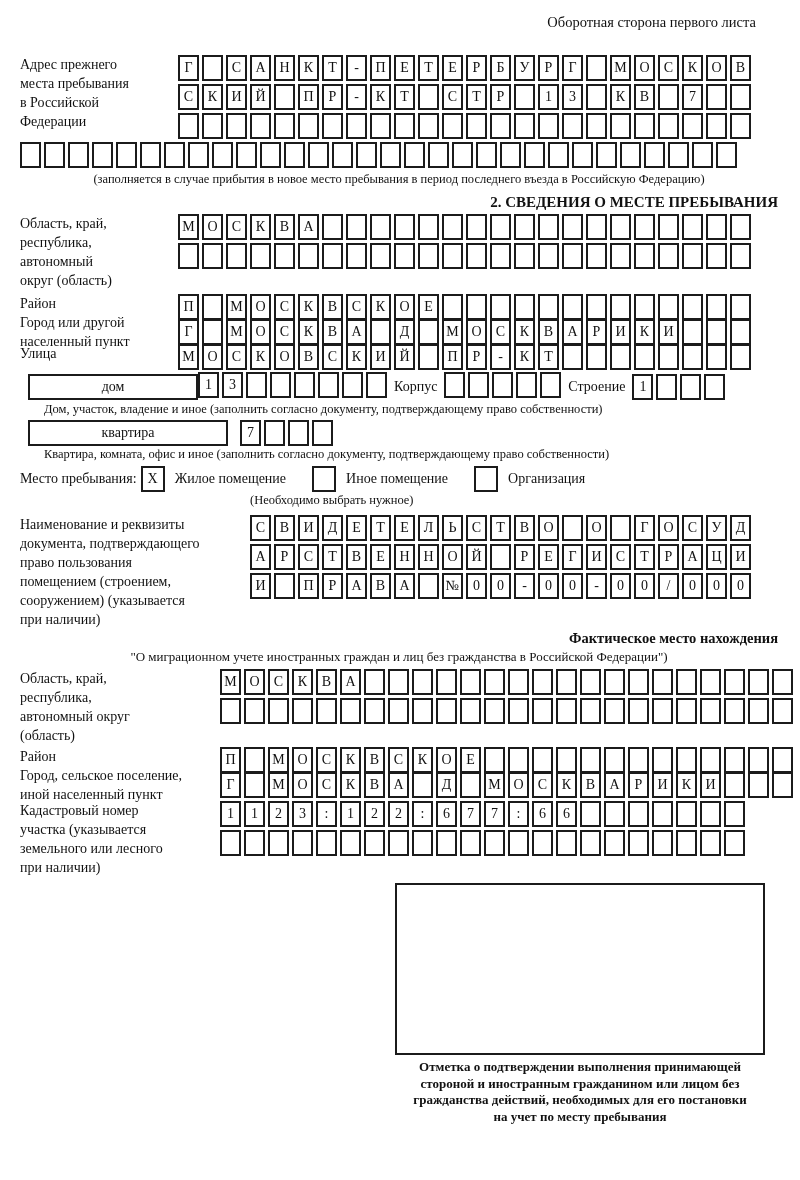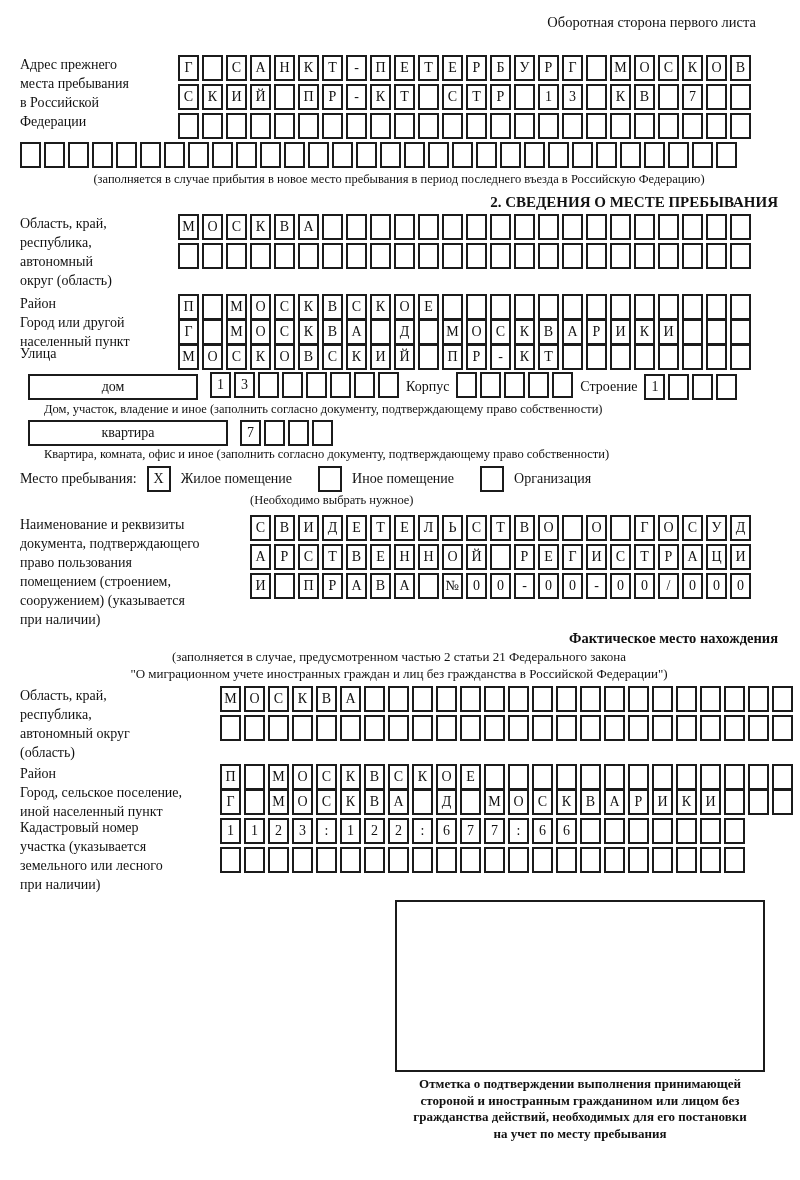--- a/index.html
+++ b/index.html
@@ -20,26 +20,26 @@
         font-size:14px;line-height:1;flex:none;background:#fff;}
   .cells-col{display:flex;flex-direction:column;}
   .fullrow{margin-top:3px;}
   .note{font-size:12.5px;line-height:17px;}
   .center{text-align:center;}
   .section-title{font-weight:bold;font-size:15px;text-align:right;margin-top:5px;line-height:19px;}
   .subtitle{font-weight:bold;font-size:14.5px;text-align:right;line-height:19px;}
   .inline-row{display:flex;align-items:center;margin-top:2px;}
   .namebox{height:26px;border:2px solid #1b1b1b;box-sizing:border-box;flex:none;
            display:flex;align-items:center;justify-content:center;font-size:14px;}
-  .nb-dom{width:170px;margin-left:8px;margin-right:12px;}
+  .nb-dom{width:170px;margin-left:8px;margin-right:0;}
   .nb-kv{width:200px;margin-left:8px;margin-right:12px;}
   .mid-label{font-size:14px;margin:0 7px;white-space:nowrap;}
   .caption{font-size:12.5px;line-height:17px;margin-left:24px;}
   .mesto-row{display:flex;align-items:center;margin-top:3px;font-size:14px;}
-  .mesto-label{margin-right:10px;white-space:nowrap;}
+  .mesto-label{margin-right:4px;white-space:nowrap;}
   .cb{width:24px;margin-right:10px;}
   .opt{margin-right:26px;white-space:nowrap;}
   .mesto-note{font-size:12.5px;line-height:17px;margin-left:230px;}
   .mt4{margin-top:4px;} .mt6{margin-top:6px;} .mt2{margin-top:2px;}
   .doc-label{width:230px;}
   .fact-note{font-size:13px;line-height:17px;text-align:center;}
   .confirm-box{width:370px;height:172px;border:2px solid #1b1b1b;box-sizing:border-box;
                margin-left:375px;margin-top:6px;background:#fff;}
   .confirm-caption{width:460px;margin-left:330px;margin-top:4px;text-align:center;
                    font-weight:bold;font-size:13px;line-height:16.5px;}
@@ -460,21 +460,20 @@
           <span class="cell">/</span>
           <span class="cell">0</span>
           <span class="cell">0</span>
           <span class="cell">0</span>
         </div>
     </div>
   </div>
 
   <div class="subtitle">Фактическое место нахождения</div>
   <div class="fact-note">
-      <div>(заполняется в случае, предусмотренном частью 2 статьи 21 Федерального закона</div>
       <div>"О миграционном учете иностранных граждан и лиц без гражданства в Российской Федерации")</div>
     </div>
 
   <div class="row mt4">
     <div class="label w200">
         <div>Область, край,</div>
         <div>республика,</div>
         <div>автономный округ</div>
         <div>(область)</div>
       </div>

